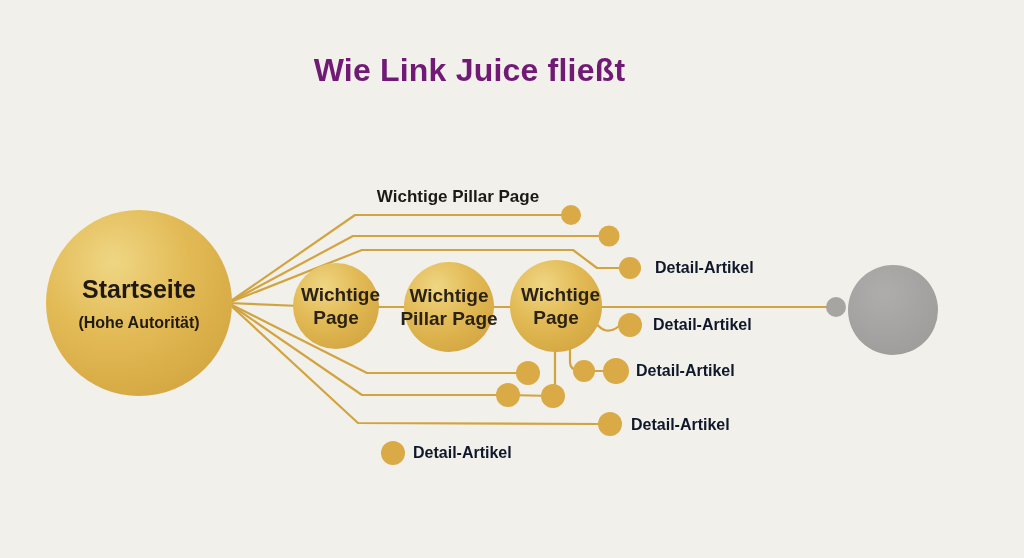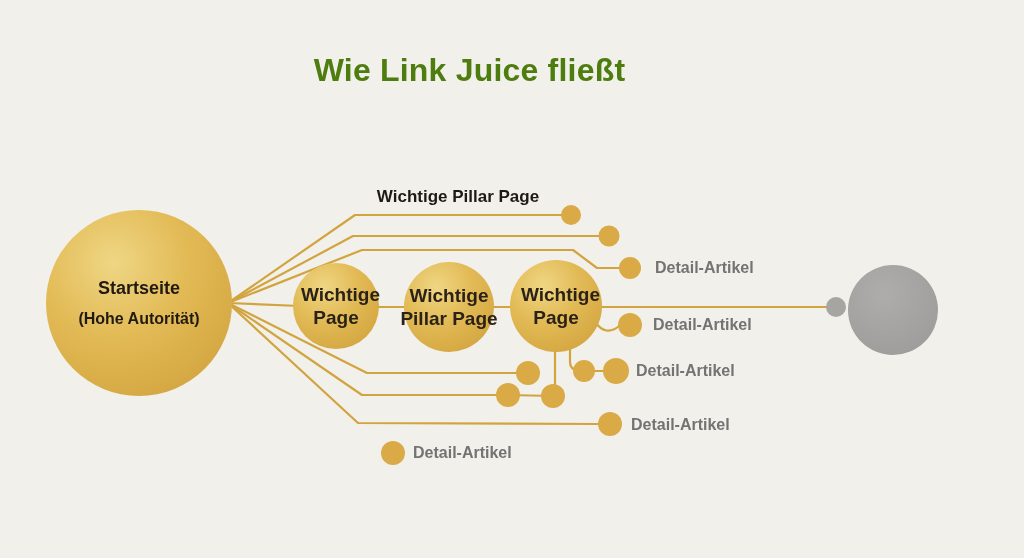--- a/index.html
+++ b/index.html
@@ -10,51 +10,51 @@
   .canvas{
     position:relative;
     width:1024px;height:558px;
     background:#f2f0ea;
     overflow:hidden;
     color:#1d1a15;
   }
   .title{
     position:absolute;top:52px;left:0;width:939px;
     text-align:center;
-    font-size:32px;font-weight:700;color:#4d7c0f;
+    font-size:32px;font-weight:700;color:#701a75;
     letter-spacing:.2px;
   }
   svg.lines{position:absolute;top:0;left:0;}
   .node{
     position:absolute;border-radius:50%;
     display:flex;flex-direction:column;align-items:center;justify-content:center;
     text-align:center;
   }
   .gold{
     background:radial-gradient(circle at 36% 28%, #efd684 0%, #e2ba55 42%, #cd9d38 100%);
   }
   .gray-node{
     background:radial-gradient(circle at 40% 32%, #aeadab 0%, #9e9d9b 80%);
   }
   .node-startseite{left:46px;top:210px;width:186px;height:186px;}
   .node-p1{left:293px;top:263px;width:86px;height:86px;}
   .node-p2{left:404px;top:262px;width:90px;height:90px;}
   .node-p3{left:510px;top:260px;width:92px;height:92px;}
   .node-gray{left:848px;top:265px;width:90px;height:90px;}
   .node-label{font-weight:700;color:#2a2217;font-size:19px;line-height:1.22;}
-  .node-startseite .main-label{font-size:18px;color:#211a12;}
+  .node-startseite .main-label{font-size:25px;color:#211a12;}
   .node-startseite .sub-label{font-size:16px;font-weight:700;color:#211a12;margin-top:10px;}
   .node-p1 .node-label,.node-p3 .node-label{width:70px;}
   .node-p2 .node-label{width:106px;}
   .group-label{
     position:absolute;left:336px;top:187px;width:244px;
     text-align:center;font-size:17px;font-weight:700;color:#1d1915;
   }
   .detail-label{
-    position:absolute;font-size:16px;font-weight:700;color:#737373;
+    position:absolute;font-size:16px;font-weight:700;color:#0f172a;
     line-height:20px;white-space:nowrap;
   }
   .dl-1{left:655px;top:258px;}
   .dl-2{left:653px;top:315px;}
   .dl-3{left:636px;top:361px;}
   .dl-4{left:631px;top:415px;}
   .dl-5{left:413px;top:443px;}
   .orphan-label{
     position:absolute;left:793px;top:382px;width:204px;
     text-align:center;font-size:17px;font-weight:700;color:#1d1915;line-height:1.2;

